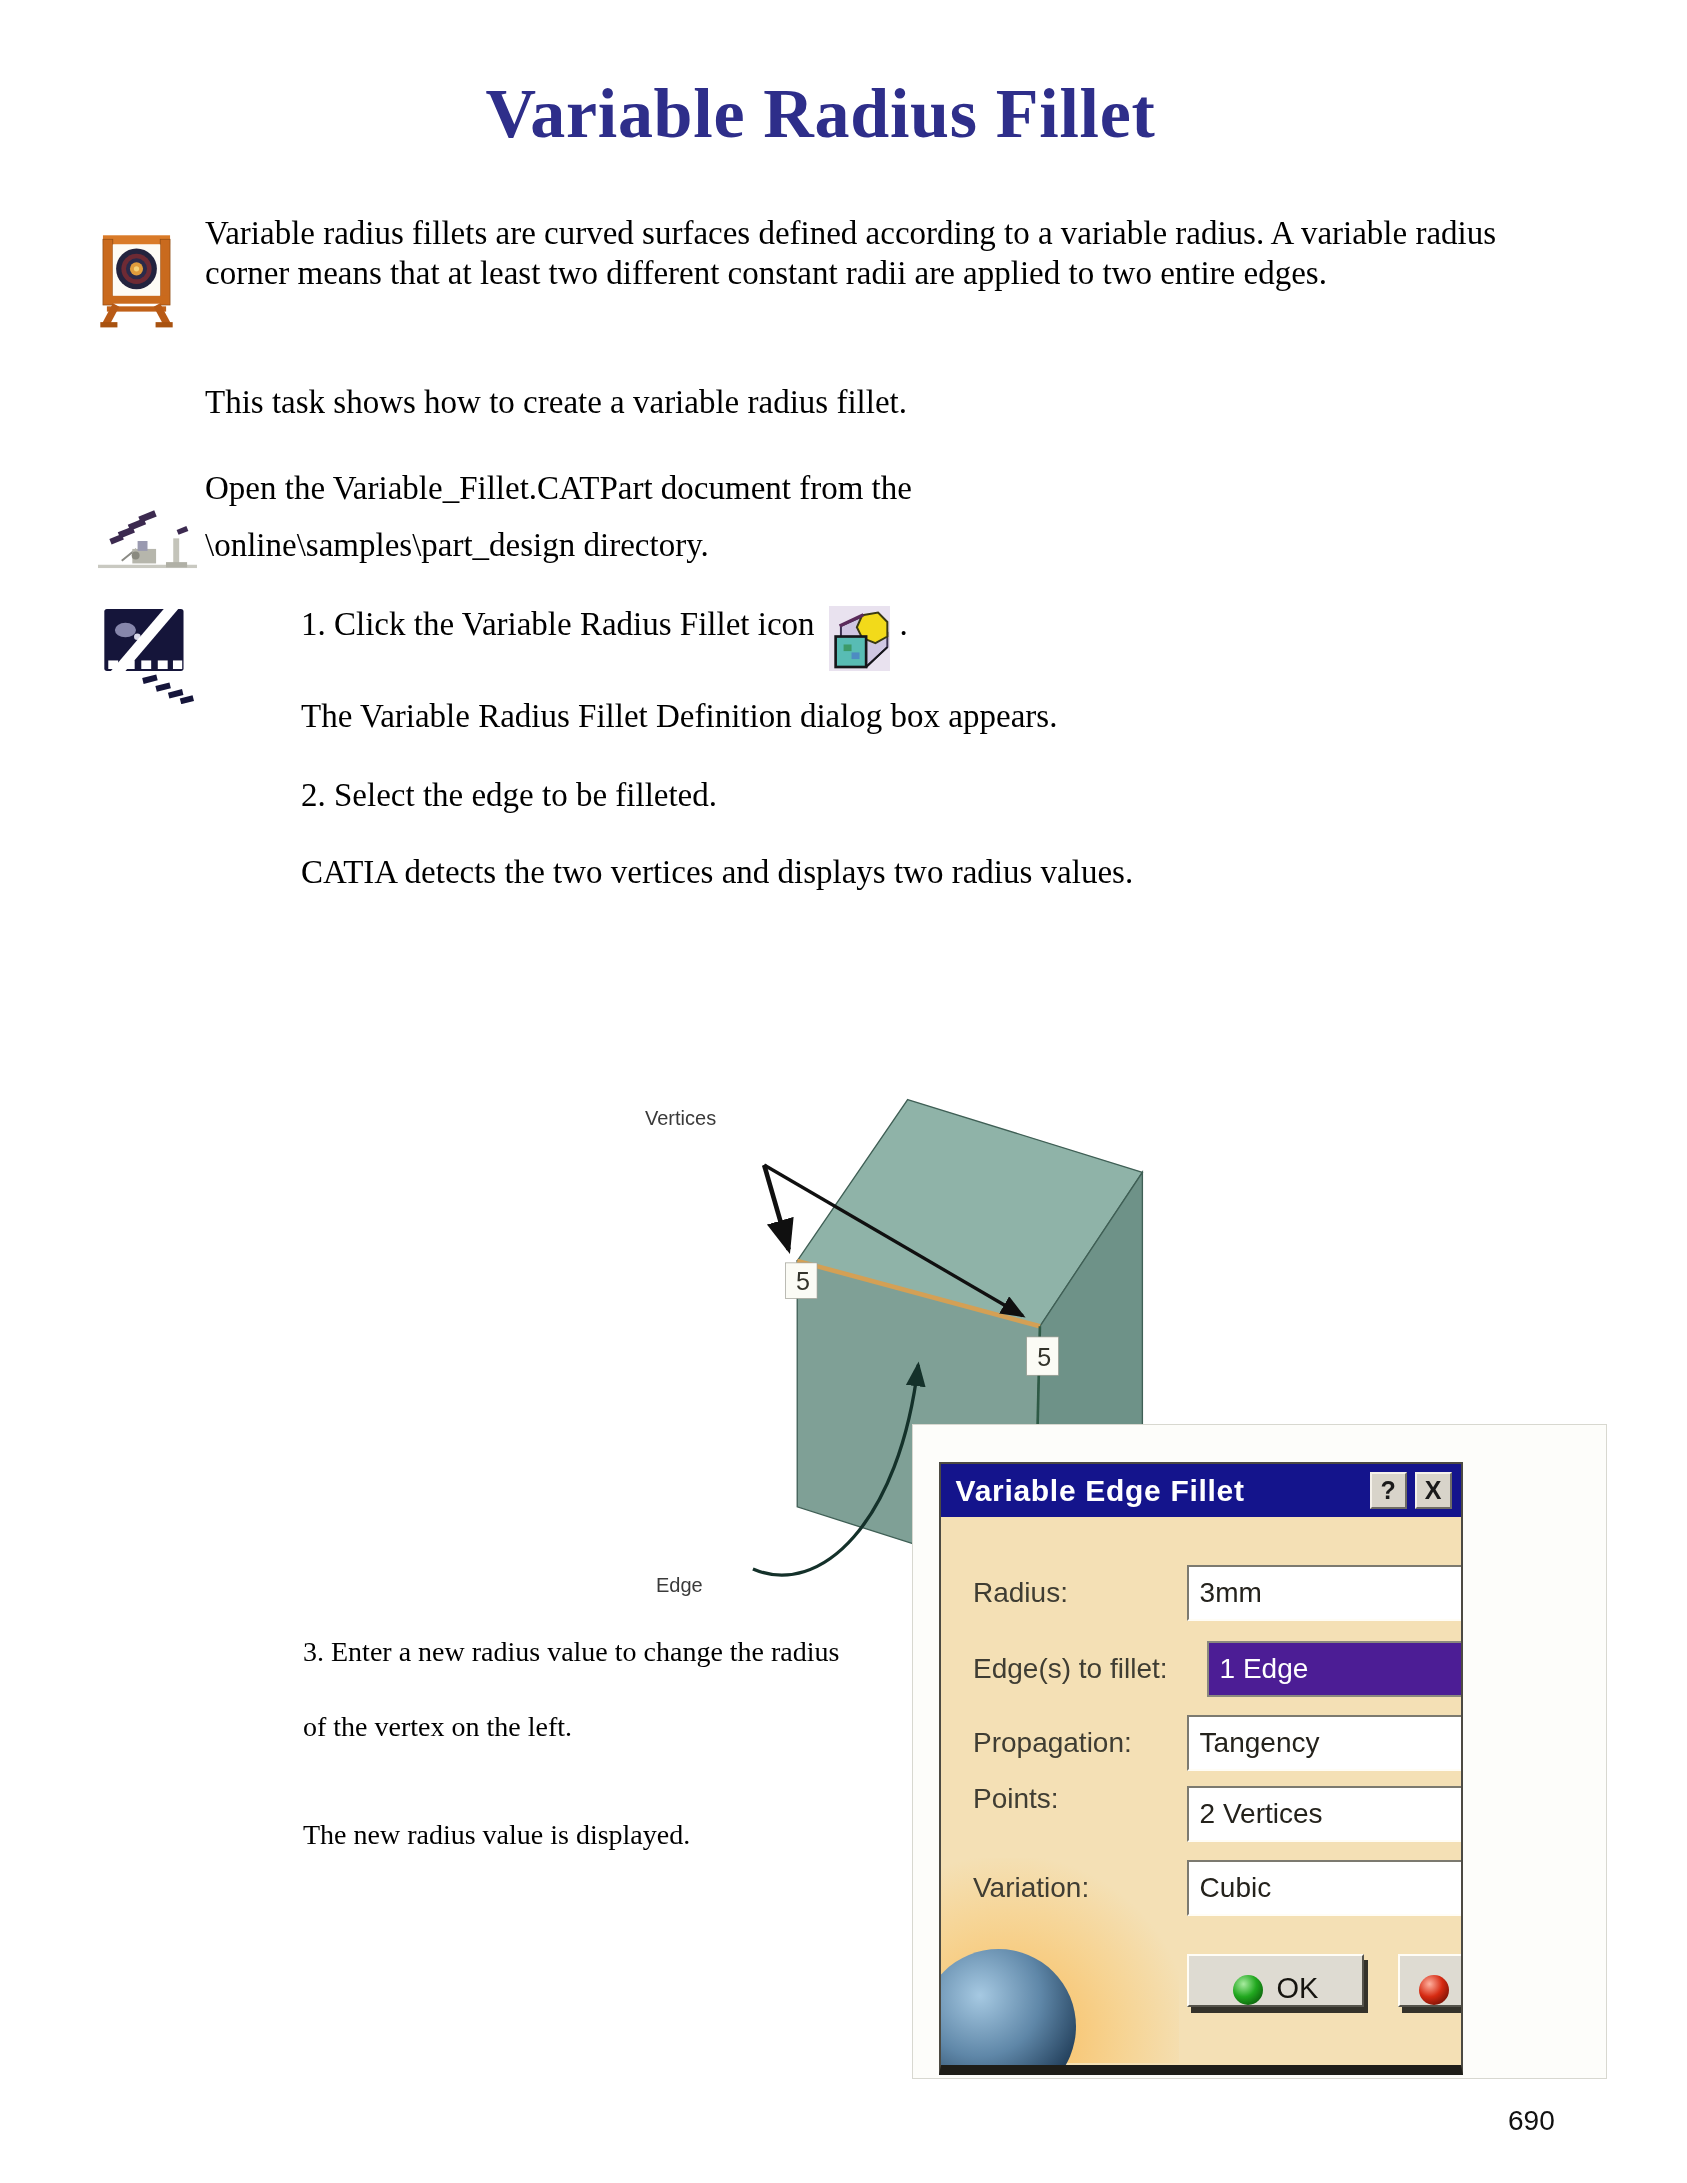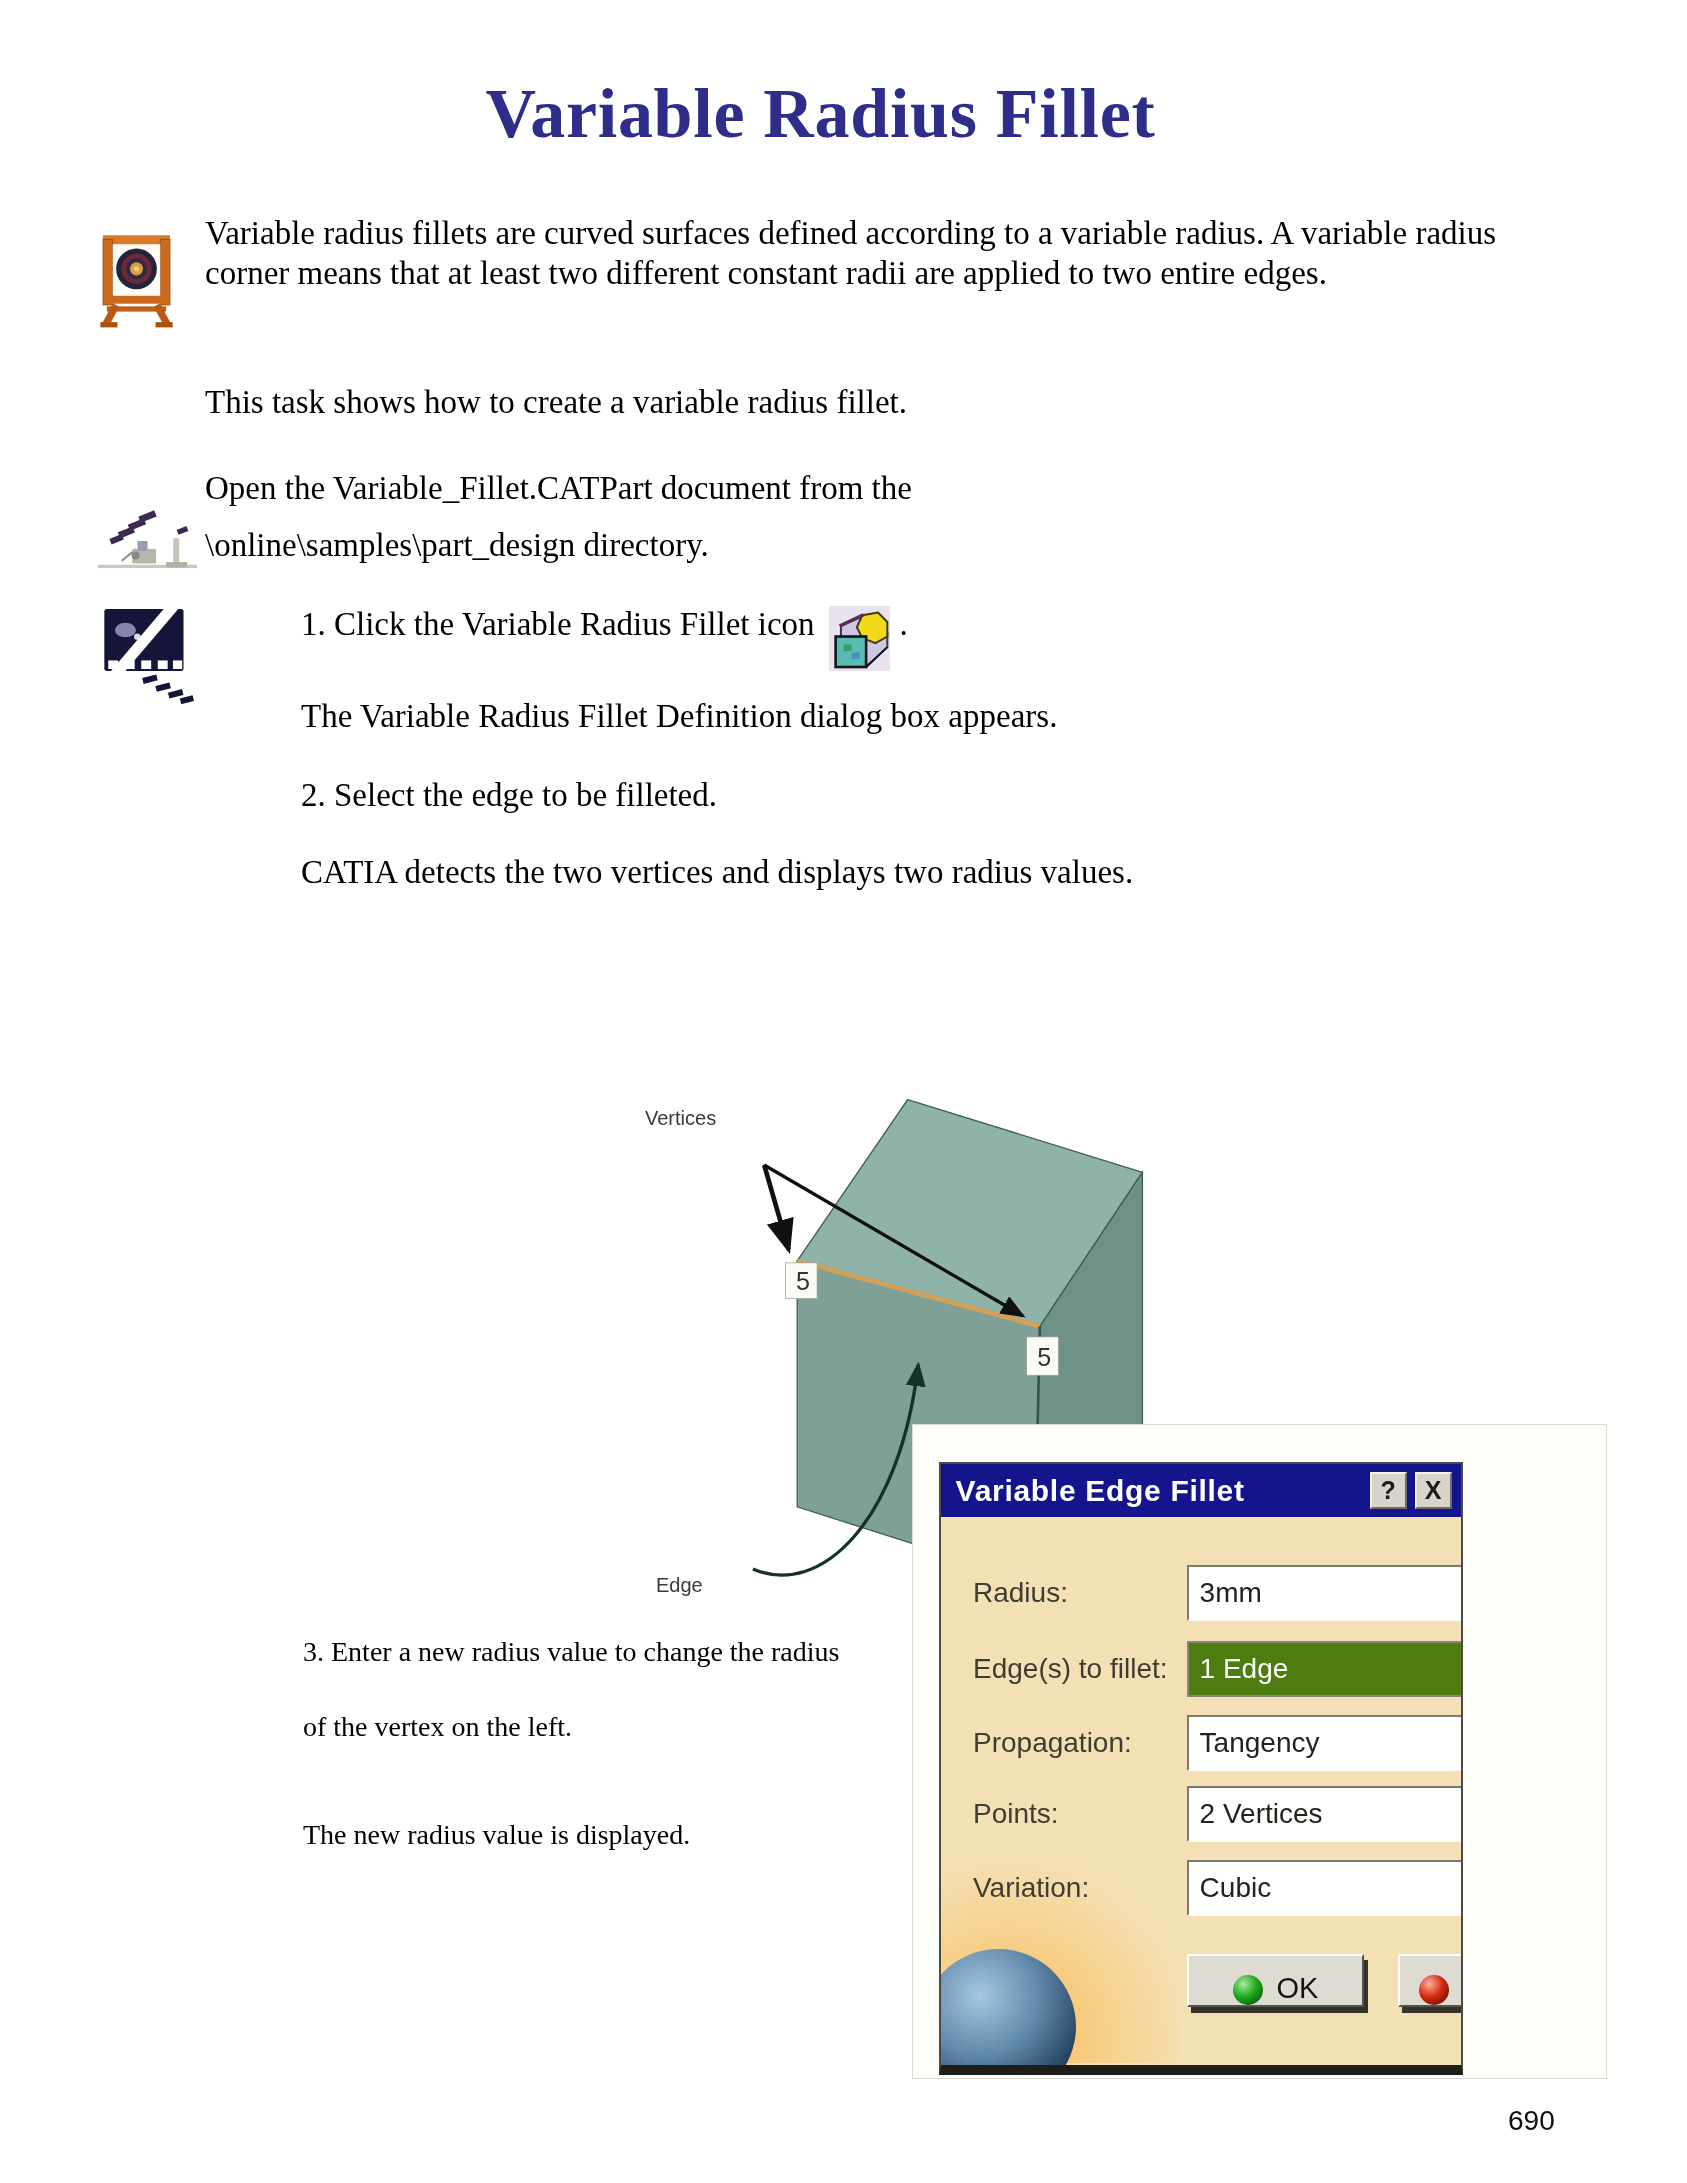--- a/index.html
+++ b/index.html
@@ -63,21 +63,21 @@
   .dlg-body{position:relative;height:546px;}
   .dlg-label{
     position:absolute;left:32px;height:56px;display:flex;align-items:center;
     font-size:28px;color:#3f3d33;
   }
   .dlg-field{
     position:absolute;left:246px;width:361px;height:56px;box-sizing:border-box;
     background:#fff;border:2px solid;border-color:#7c7a70 #fffdf6 #fffdf6 #7c7a70;
     display:flex;align-items:center;padding-left:10.6px;font-size:28px;color:#24221c;
   }
-  .dlg-field.selected{background:#4d7c0f;color:#ffffff;border-color:#8a887e;}
+  .dlg-field.selected{background:#4c1d95;color:#ffffff;border-color:#8a887e;margin-left:20px;}
   .spinner{
     position:absolute;right:0;top:0;bottom:0;width:40px;display:flex;flex-direction:column;
   }
   .spin-btn{
     flex:1;background:#d6d2c8;border:2px solid;border-color:#f1eee7 #5f5d55 #5f5d55 #f1eee7;
     display:flex;align-items:center;justify-content:center;box-sizing:border-box;
   }
   .tri-up{width:0;height:0;border-left:8.6px solid transparent;border-right:8.6px solid transparent;border-bottom:10.6px solid #2c2a24;}
   .tri-down{width:0;height:0;border-left:8.6px solid transparent;border-right:8.6px solid transparent;border-top:10.6px solid #2c2a24;}
   .drop-btn{
@@ -264,21 +264,21 @@
       </div>
 
       <div class="dlg-label" style="top:198px;">Propagation:</div>
       <div class="dlg-field" style="top:198px;">
         <span>Tangency</span>
         <span class="drop-btn">
             <span class="tri-down"></span>
           </span>
       </div>
 
-      <div class="dlg-label" style="top:269px;text-align:center;">Points:</div>
+      <div class="dlg-label" style="top:254px;text-align:center;">Points:</div>
       <div class="dlg-field" style="top:269px;">
         <span>2 Vertices</span>
       </div>
 
       <div class="dlg-label" style="top:343px;">Variation:</div>
       <div class="dlg-field" style="top:343px;">
         <span>Cubic</span>
         <span class="drop-btn">
             <span class="tri-down"></span>
           </span>

